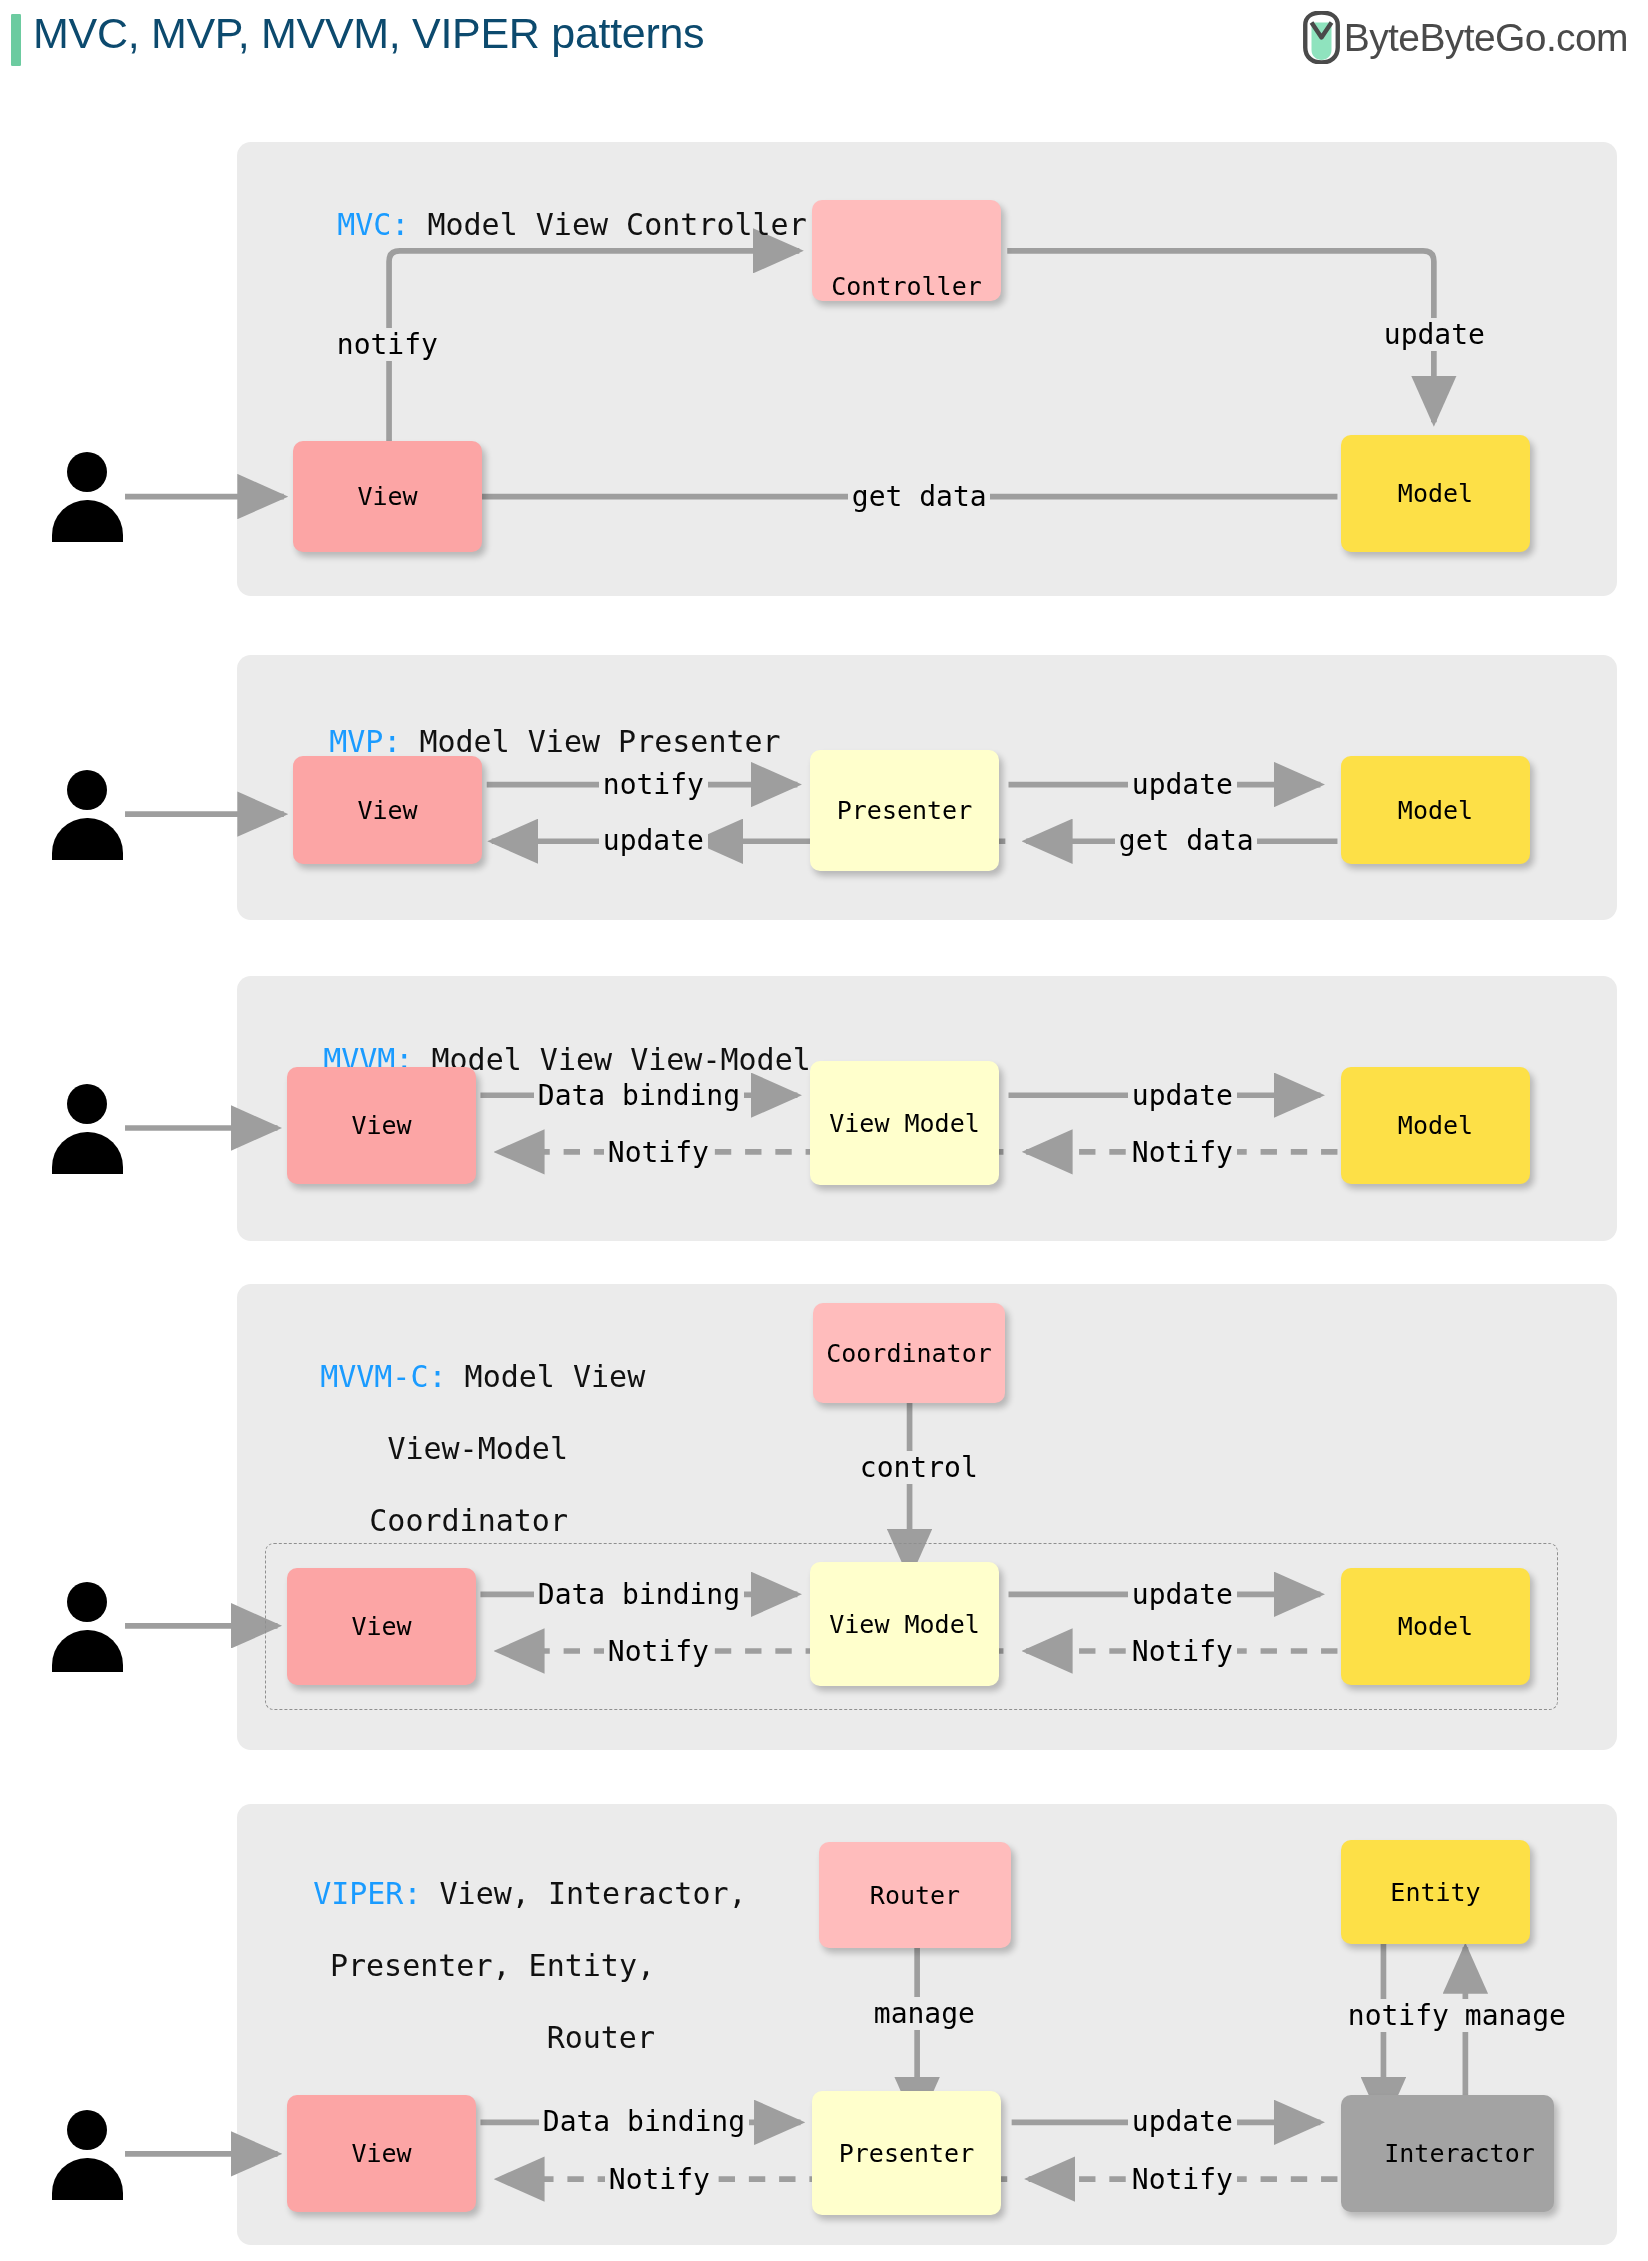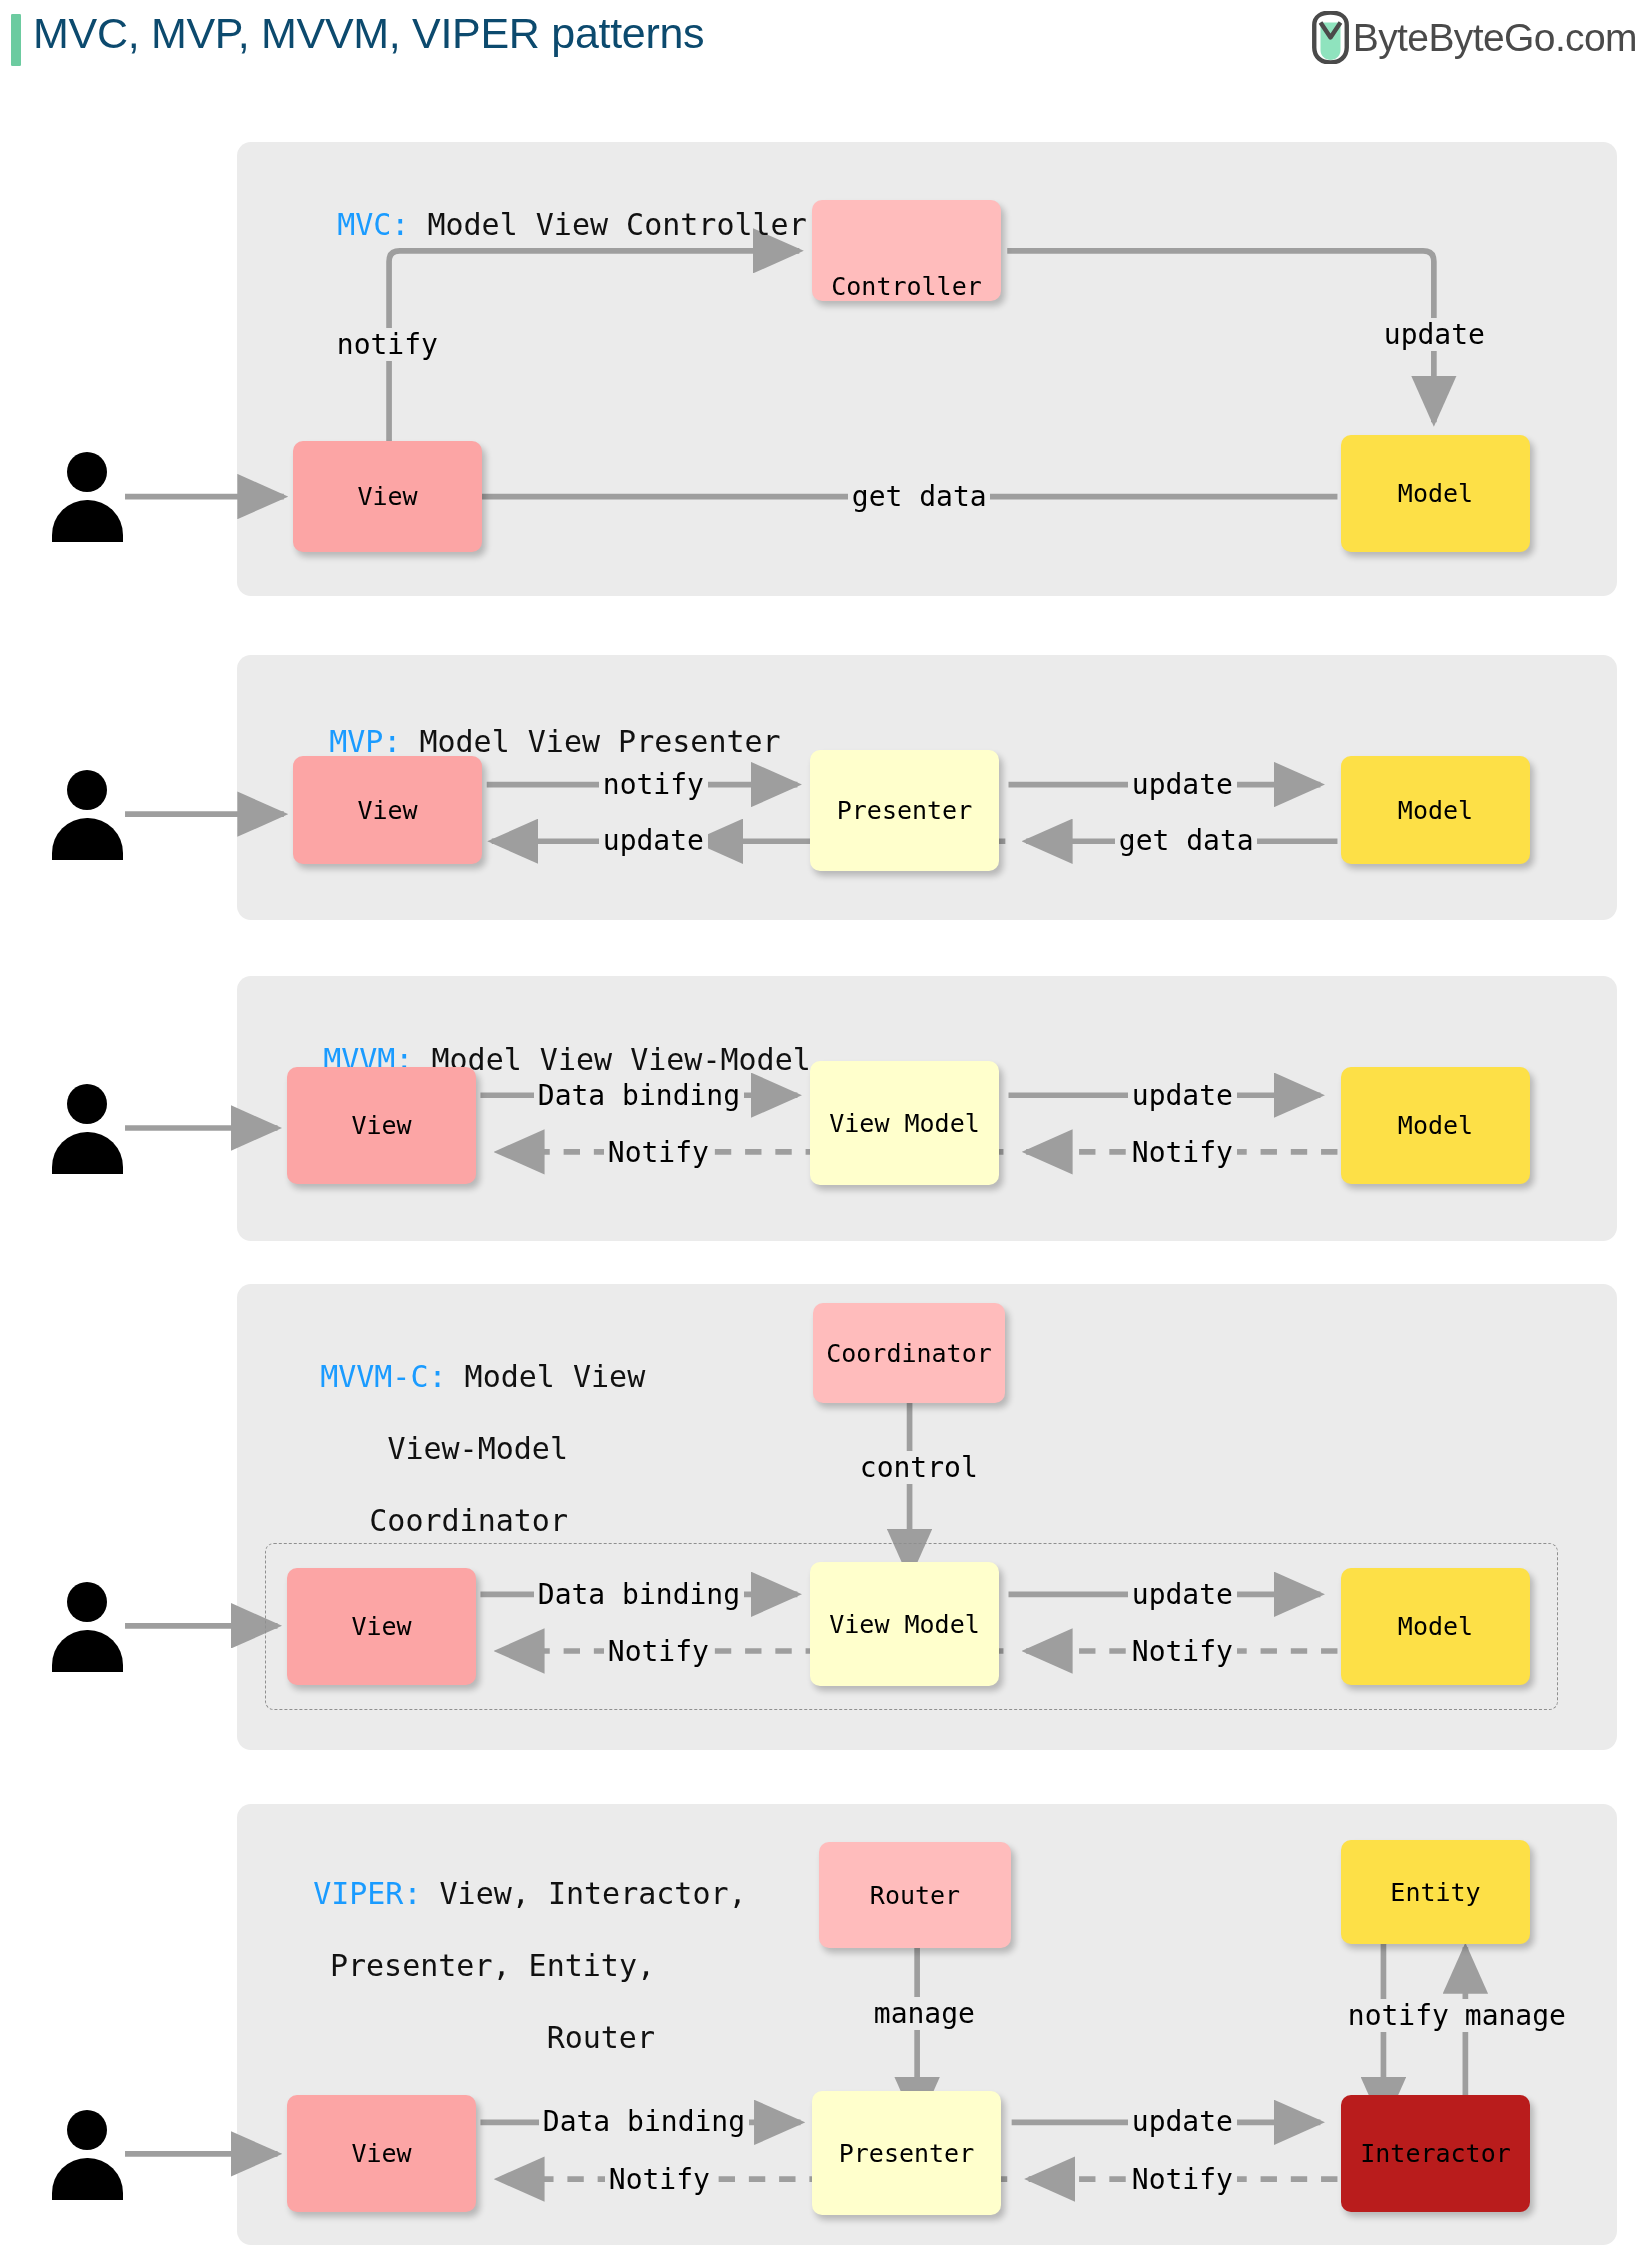--- a/index.html
+++ b/index.html
@@ -6,21 +6,21 @@
   body{width:1649px;height:2261px;position:relative;
        font-family:"DejaVu Sans Mono","Liberation Mono",monospace;}
 
   
   #header{position:absolute;left:0;top:0;width:1649px;height:95px;}
   #accent-bar{position:absolute;left:11.3px;top:14px;width:10px;height:52px;
               background:#6CCBA0;border-radius:1.3px;}
   #page-title{position:absolute;left:33px;top:8.8px;font-size:43px;
               font-family:"Liberation Sans","DejaVu Sans",sans-serif;
               color:#0c4a6e;white-space:nowrap;letter-spacing:-0.3px;}
-  #brand{position:absolute;right:12px;top:11.3px;height:53px;display:flex;
+  #brand{position:absolute;right:21px;top:11.3px;height:53px;display:flex;
          align-items:center;}
   #brand-logo{width:45px;height:53px;position:relative;}
   #brand-text{font-size:39px;color:#4a4a4a;
               font-family:"Liberation Sans","DejaVu Sans",sans-serif;
               white-space:nowrap;letter-spacing:-0.6px;}
 
   
   .panel{position:absolute;background:#EBEBEB;border-radius:14px;}
 
   
@@ -30,21 +30,21 @@
   .sect-title.right{text-align:right;}
 
   
   .node{position:absolute;border-radius:10px;display:flex;align-items:center;
         justify-content:center;font-size:25px;color:#000;white-space:nowrap;
         box-shadow:3.8px 5px 6.3px rgba(0,0,0,.22);}
   .n-view{background:#fca5a5;}
   .n-model{background:#fde047;}
   .n-ctrl{background:#FFBCBC;}
   .n-pres{background:#FFFFCC;}
-  .n-inter{background:#b91c1c;}
+  .n-inter{background:#a3a3a3;padding-left:24px;}
 
   
   .elabel{position:absolute;font-size:28px;color:#000;white-space:nowrap;
           background:#EBEBEB;padding:0 3.8px;}
 
   
   .dashbox{position:absolute;border:1.9px dashed #8f8f8f;border-radius:8.8px;}
 
   
   .user-icon{position:absolute;width:76px;height:69px;}

